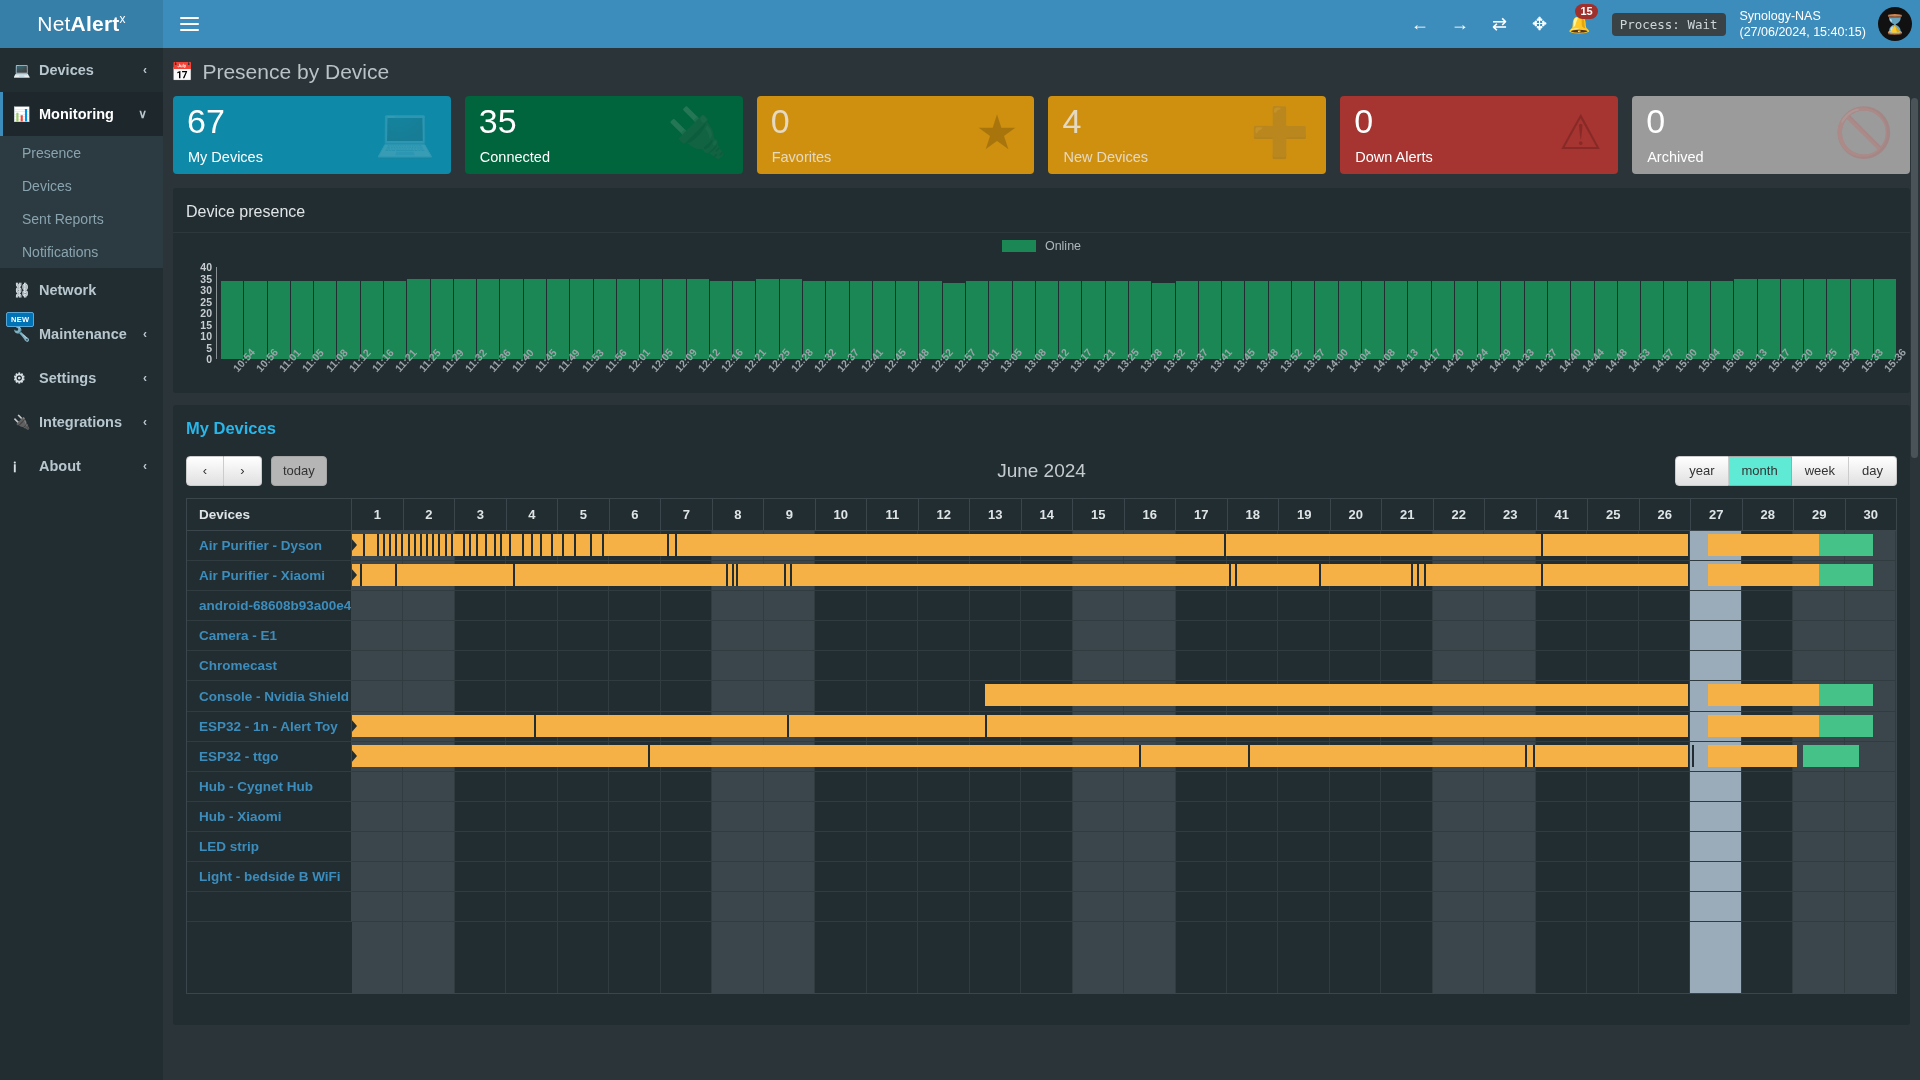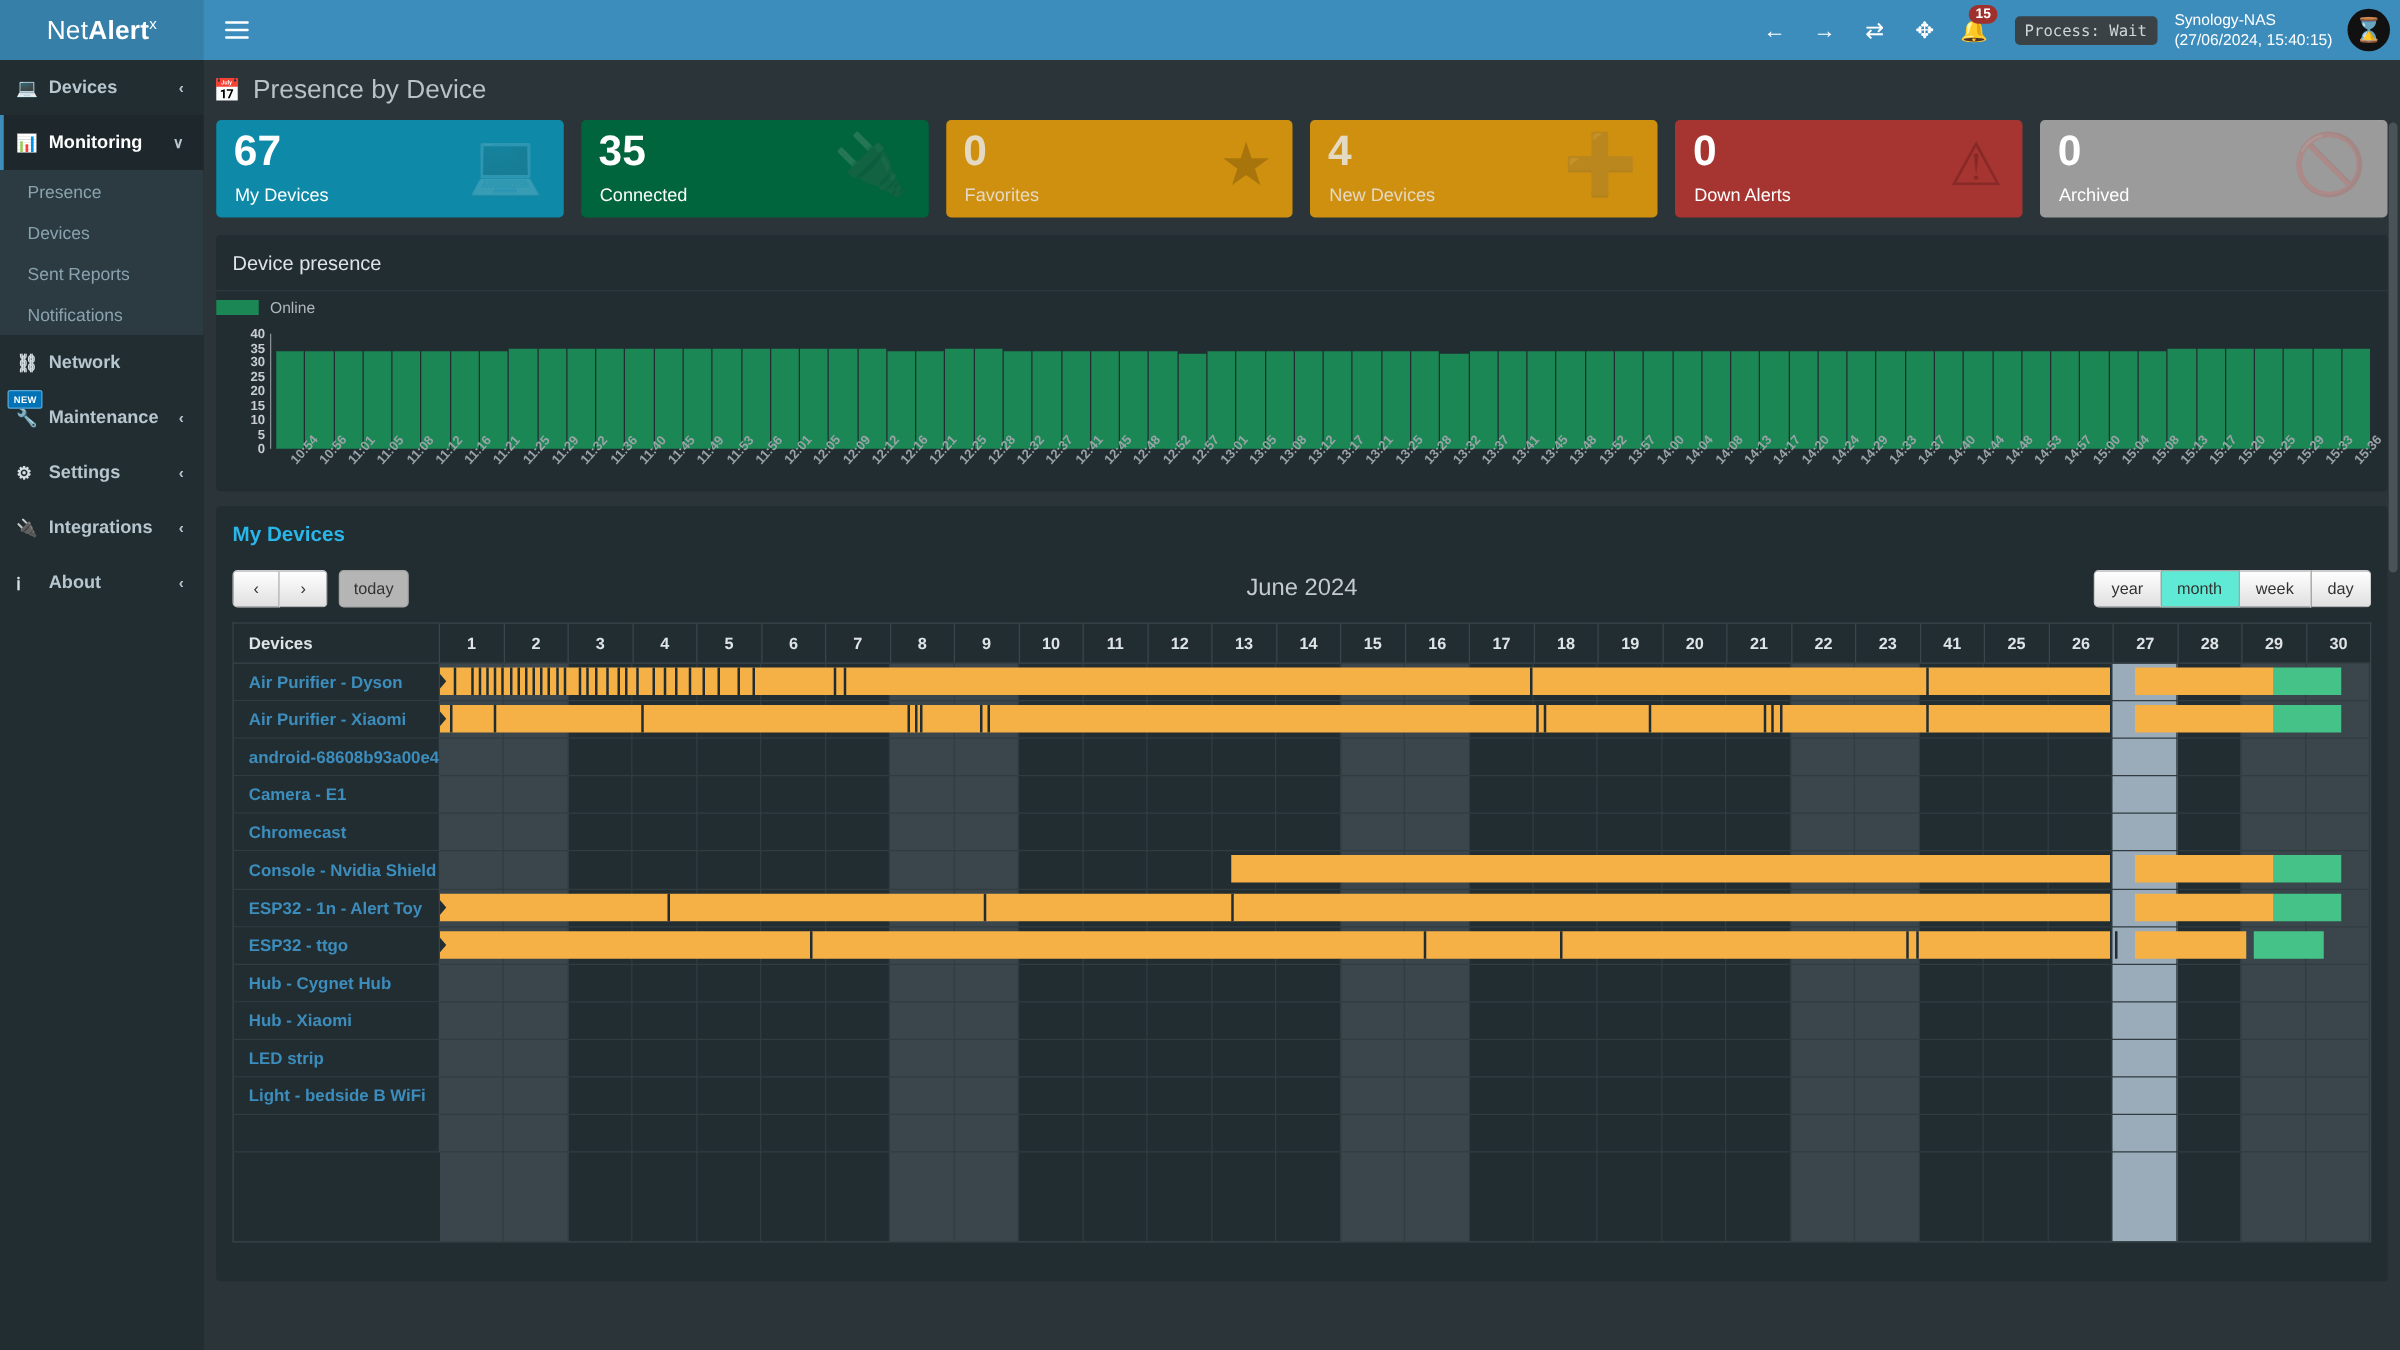--- a/index.html
+++ b/index.html
@@ -98,21 +98,21 @@
   #page-header .ph-icon { margin-right: 9px; font-size: 18px; color: #b9c2c6; }
 
   
   #cards { display: flex; gap: 14px; padding: 0 10px; }
   .card {
     flex: 1; height: 78px; border-radius: 4px; position: relative;
     overflow: hidden; cursor: pointer;
   }
   .card .c-num {
     position: absolute; left: 14px; top: 5px;
-    font-size: 34px; font-weight: 700; color: #fff; line-height: 40px;
+    font-size: 34px; font-weight: 400; color: #fff; line-height: 40px;
   }
   .card .c-label {
     position: absolute; left: 15px; bottom: 9px;
     font-size: 14.5px; color: #fff;
   }
   .card .c-icon {
     position: absolute; right: 16px; top: 8px;
     font-size: 48px; opacity: .18; color: #000; line-height: 58px;
   }
   .card.dim .c-num, .card.dim .c-label { color: #e9e9e9; opacity:.82; }
@@ -122,21 +122,21 @@
     margin: 14px 10px 0 10px; background: #222d32; border-radius: 3px;
     border-top: 3px solid #222d32;
   }
   #presence-title {
     height: 42px; display: flex; align-items: center; padding-left: 13px;
     color: #dfe4e6; font-size: 16px; border-bottom: 1px solid #2c383d;
   }
   #chart-area { position: relative; height: 160px; padding: 8px 10px 0 10px; }
   #legend {
     position: absolute; left: 0; right: 0; top: 6px;
-    display: flex; align-items: center; gap: 9px;
+    display: flex; justify-content: center; align-items: center; gap: 9px;
   }
   #legend .lg-swatch { width: 34px; height: 12px; background: #1a8754; display:inline-block; }
   #legend .lg-text { color: #aeb7bb; font-size: 12.5px; }
   #plot { position: absolute; left: 48px; top: 34px; right: 14px; height: 92px; }
   #yaxis {
     position: absolute; left: 0px; top: 34px; width: 44px; height: 92px;
     border-right: 1px solid #8a9295;
   }
   #yaxis .ytick {
     position: absolute; right: 4px; transform: translateY(-50%);

